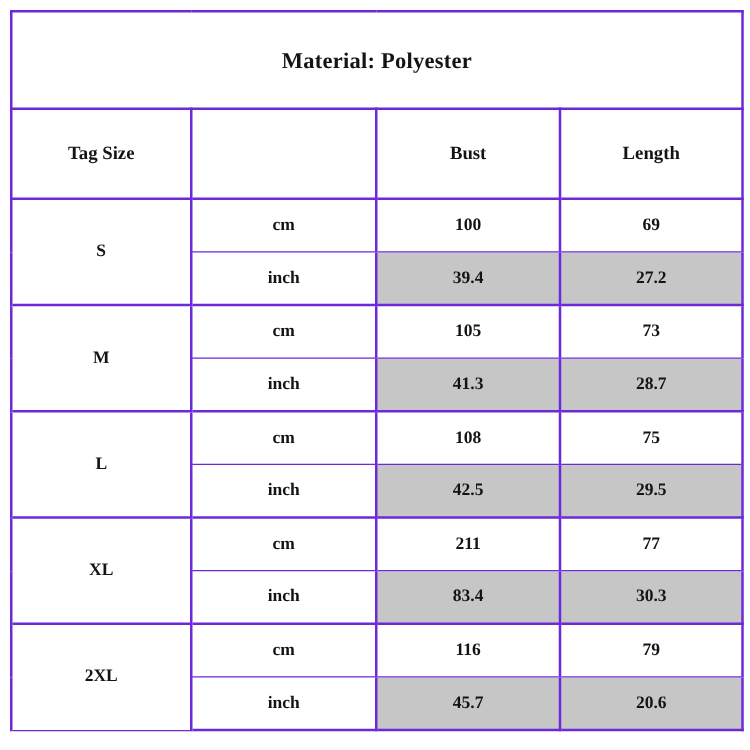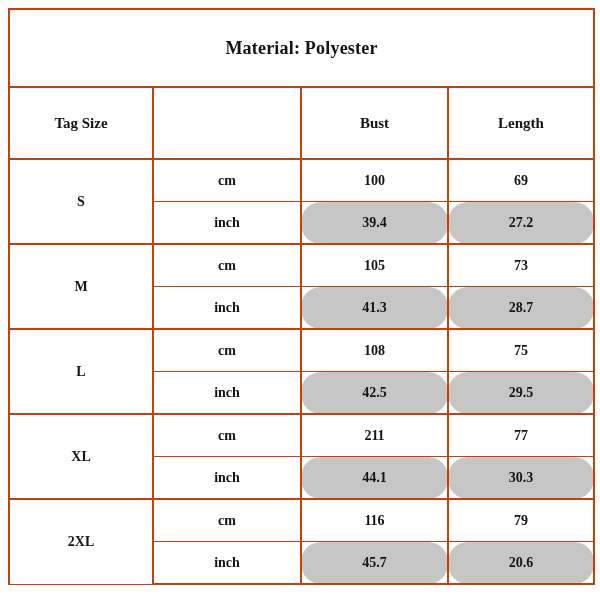--- a/index.html
+++ b/index.html
@@ -6,27 +6,27 @@
   body{
     width:600px;height:600px;background:#ffffff;position:relative;
     font-family:"Liberation Serif","DejaVu Serif",serif;
     font-weight:bold;color:#141414;
   }
   table.size-chart{
     position:absolute;left:8px;top:8px;width:585px;
     border-collapse:collapse;table-layout:fixed;
   }
   td{
-    border:2px solid #c2410c;
+    border:2px solid #6d28d9;
     text-align:center;vertical-align:middle;
     padding:0;background:#ffffff;
   }
   tr.material-row td{height:76px;font-size:18px;letter-spacing:.2px;}
   tr.header-row td{height:70px;font-size:15px;}
-  tr.cm-row td, tr.inch-row td{height:41px;font-size:14px;border-radius:20px;}
+  tr.cm-row td, tr.inch-row td{height:41px;font-size:14px;}
   
   tr.cm-row td{border-bottom-width:1px;}
   tr.inch-row td{border-top-width:1px;}
   
   td.size-cell{border-bottom-width:2px;font-size:15px;}
   td.hl{background:var(--hl,#c6c6c6);margin-left:12px;}
 </style>
 </head>
 <body>
 
@@ -87,21 +87,21 @@
   </tr>
 
   <tr class="cm-row">
     <td rowspan="2" class="size-cell">XL</td>
     <td>cm</td>
     <td>211</td>
     <td>77</td>
   </tr>
   <tr class="inch-row">
     <td>inch</td>
-    <td class="hl">44.1</td>
+    <td class="hl">83.4</td>
     <td class="hl">30.3</td>
   </tr>
 
   <tr class="cm-row">
     <td rowspan="2" class="size-cell">2XL</td>
     <td>cm</td>
     <td>116</td>
     <td>79</td>
   </tr>
   <tr class="inch-row">

